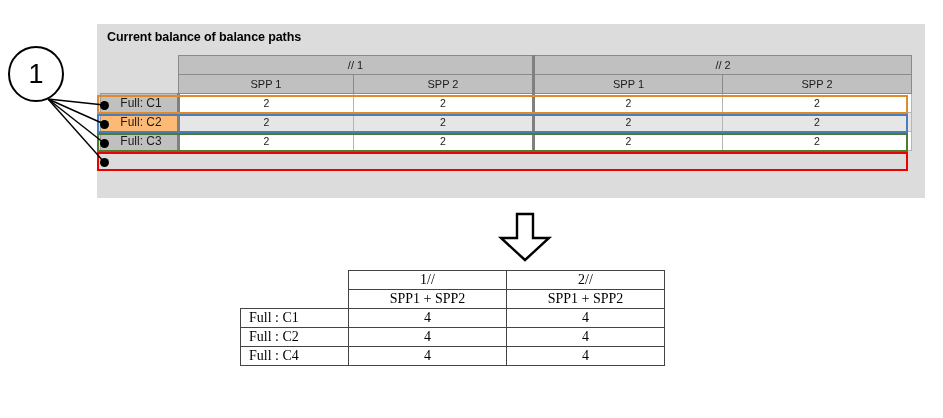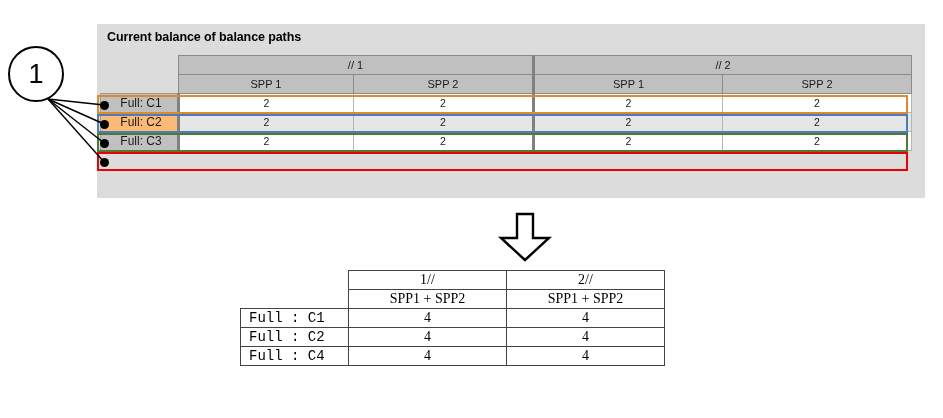--- a/index.html
+++ b/index.html
@@ -168,21 +168,20 @@
     box-sizing: border-box;
     white-space: nowrap;
   }
   #bottom-table td.bt-blank {
     border: none;
     background: transparent;
   }
   #bottom-table td.bt-rowlabel {
     text-align: left;
     padding-left: 8px;
-    font-family: Liberation Mono, monospace;
   }
   .bt-w-label { width: 108px; }
   .bt-w-data  { width: 158px; }
 </style>
 </head>
 <body>
 
 <svg id="callout-lines" viewBox="0 0 943 418" xmlns="http://www.w3.org/2000/svg">
   <line x1="48" y1="99" x2="104" y2="105" stroke="#000" stroke-width="1.4"></line>
   <line x1="48" y1="99" x2="104" y2="124" stroke="#000" stroke-width="1.4"></line>

